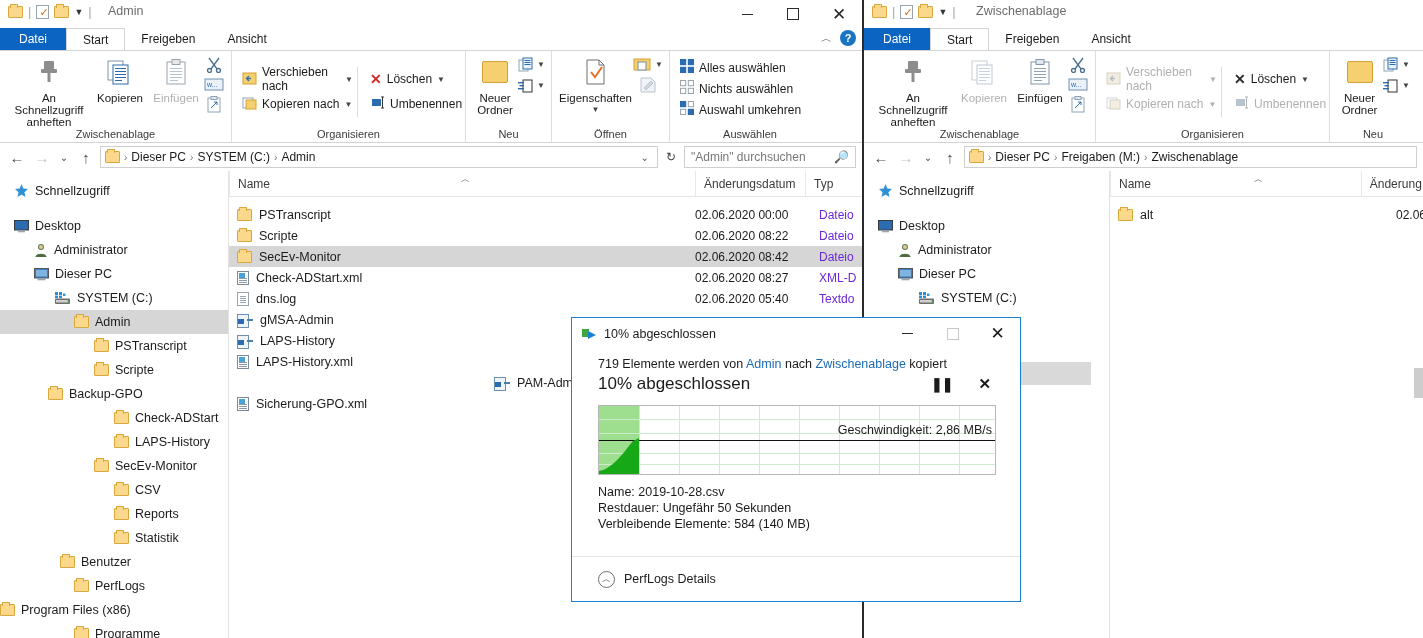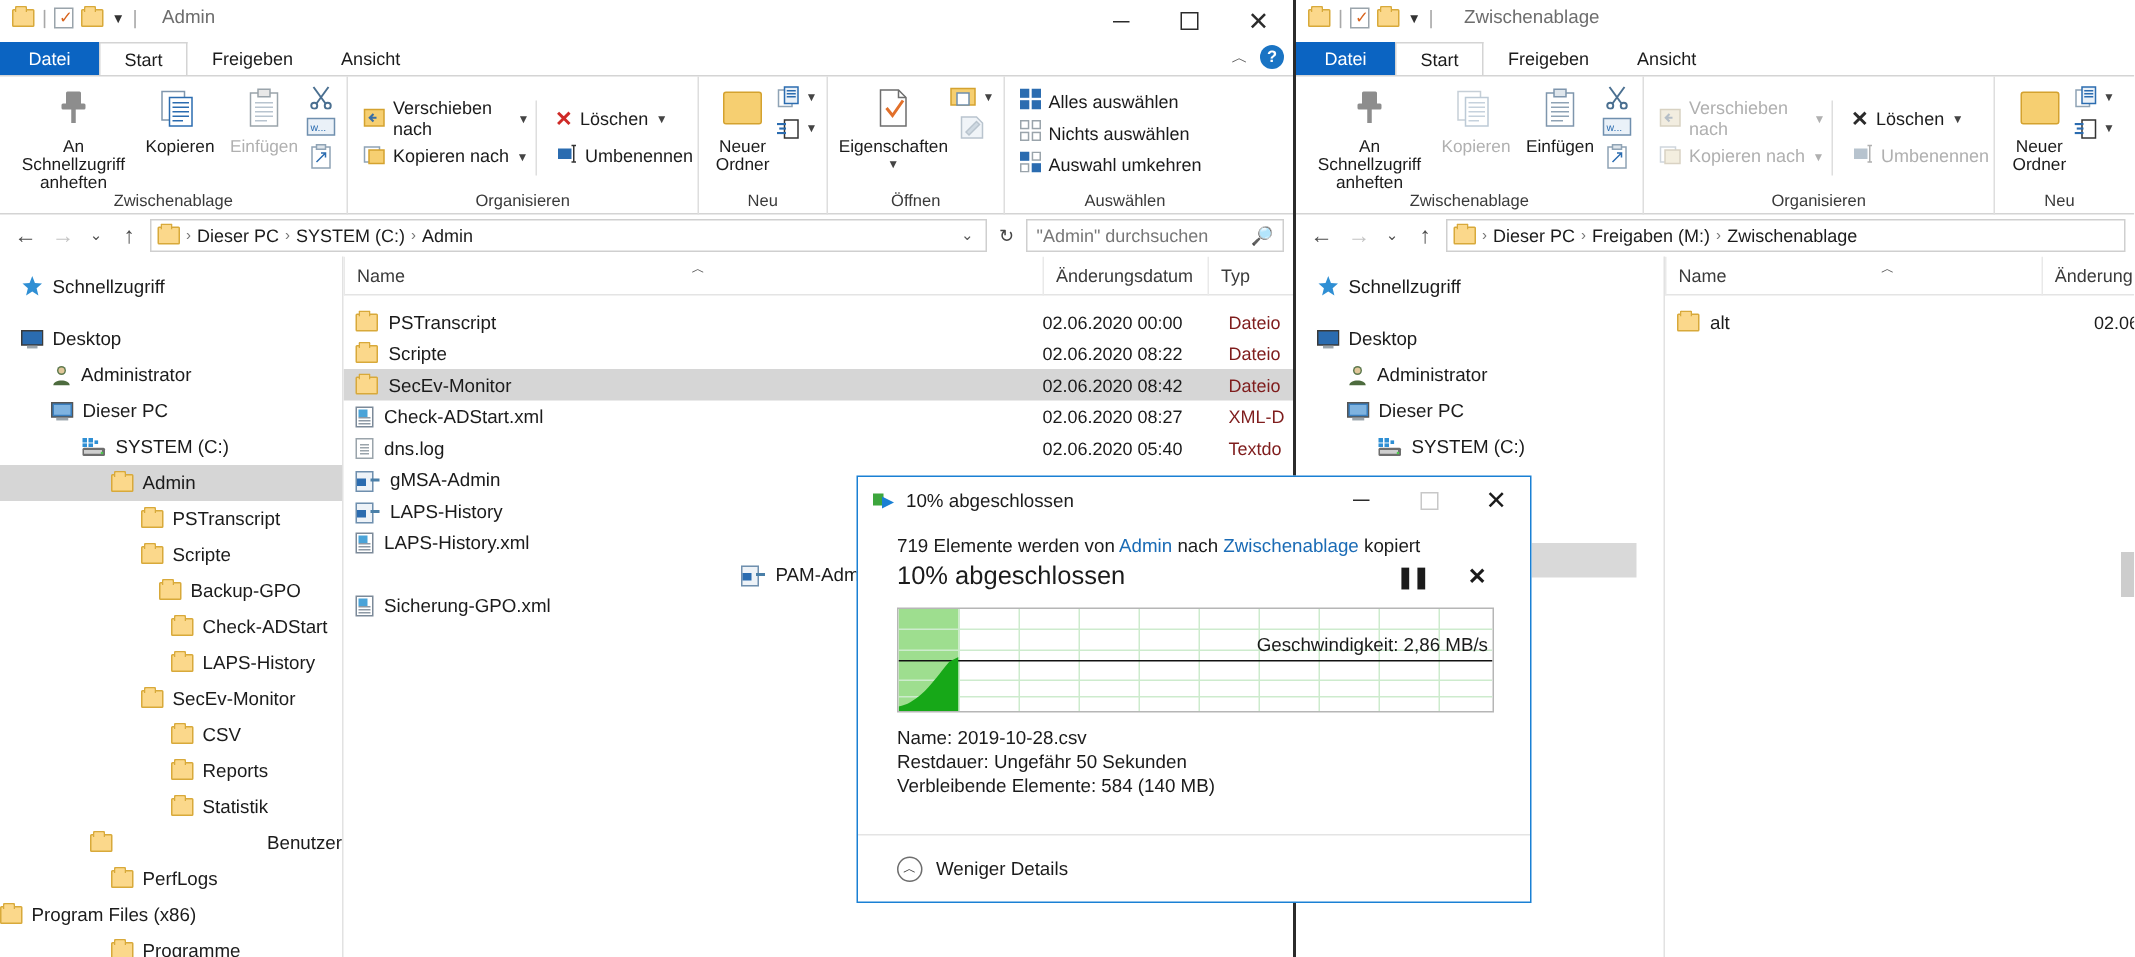--- a/index.html
+++ b/index.html
@@ -93,21 +93,21 @@
   .filepane { flex:1; position:relative; overflow:hidden; }
   .colhead { height:26px; display:flex; align-items:center; border-bottom:1px solid #e4e4e4;
              font-size:12px; color:#3b3b3b; position:relative; }
   .ch { padding-left:8px; height:26px; display:flex; align-items:center; border-left:1px solid #e9e9e9;text-align:right; }
   .ch:first-child { border-left:none; }
   .sortmark { position:absolute; font-size:9px; color:#555; top:2px; }
   .frow { height:21px; display:flex; align-items:center; font-size:12.5px; color:#1b1b1b; }
   .frow.sel { background:#d6d6d6; }
   .fname { display:flex; align-items:center; gap:7px; padding-left:8px; }
   .fdate { position:absolute; font-size:12px; color:#1b1b1b; }
-  .ftype { position:absolute; font-size:12px; color:#7f1d1d; }
+  .ftype { position:absolute; font-size:12px; color:#6d28d9; }
 
   .doc-ic { width:12px; height:14px; background:#fff; border:1px solid #9aa4ab; position:relative; }
   .doc-ic::after { content:""; position:absolute; left:2px; top:3px; right:2px; height:1px;
                    box-shadow:0 2px 0 #9aa4ab, 0 4px 0 #9aa4ab, 0 6px 0 #9aa4ab; background:#9aa4ab; }
   .xml-ic { width:12px; height:14px; background:#fff; border:1px solid #7c8a99; position:relative; }
   .xml-ic::before { content:""; position:absolute; left:1px; top:1px; width:6px; height:5px; background:#4aa3d8; }
   .xml-ic::after { content:""; position:absolute; left:1px; bottom:1px; right:1px; height:1px;
                    box-shadow:0 -2px 0 #8d99a5, 0 -4px 0 #8d99a5; background:#8d99a5; }
   .sc-ic { width:16px; height:12px; position:relative; }
   .sc-ic::before { content:""; position:absolute; left:0; top:0; width:10px; height:12px;
@@ -522,21 +522,21 @@
               <span class="folder-ic"></span>
             </span>
             <span class="txt">PSTranscript</span>
           </div>
           <div class="nrow" style="padding-left: 94px;">
             <span style="display: inline-flex; align-items: center;">
               <span class="folder-ic"></span>
             </span>
             <span class="txt">Scripte</span>
           </div>
-          <div class="nrow" style="padding-left: 106px;">
+          <div class="nrow" style="padding-left: 48px;">
             <span style="display: inline-flex; align-items: center;">
               <span class="folder-ic"></span>
             </span>
             <span class="txt">Backup-GPO</span>
           </div>
           <div class="nrow" style="padding-left: 114px;">
             <span style="display: inline-flex; align-items: center;">
               <span class="folder-ic"></span>
             </span>
             <span class="txt">Check-ADStart</span>
@@ -564,21 +564,21 @@
               <span class="folder-ic"></span>
             </span>
             <span class="txt">Reports</span>
           </div>
           <div class="nrow" style="padding-left: 114px;">
             <span style="display: inline-flex; align-items: center;">
               <span class="folder-ic"></span>
             </span>
             <span class="txt">Statistik</span>
           </div>
-          <div class="nrow" style="padding-left: 60px; justify-content: space-between;">
+          <div class="nrow" style="padding-left: 60px;">
             <span style="display: inline-flex; align-items: center;">
               <span class="folder-ic"></span>
             </span>
             <span class="txt">Benutzer</span>
           </div>
           <div class="nrow" style="padding-left: 74px;">
             <span style="display: inline-flex; align-items: center;">
               <span class="folder-ic"></span>
             </span>
             <span class="txt">PerfLogs</span>
@@ -1038,17 +1038,17 @@
 
       <div class="dlg-meta">
         <div><span class="k">Name:</span> <span>2019-10-28.csv</span></div>
         <div><span class="k">Restdauer:</span> <span>Ungefähr 50 Sekunden</span></div>
         <div><span class="k">Verbleibende Elemente:</span> <span>584 (140 MB)</span></div>
       </div>
     </div>
 
     <div class="dlg-foot">
       <span class="circ-chev">︿</span>
-      <span class="t">Weniger Details</span>
+      <span class="t">PerfLogs Details</span>
     </div>
   </div>
 
 </div>
 
 </body></html>

